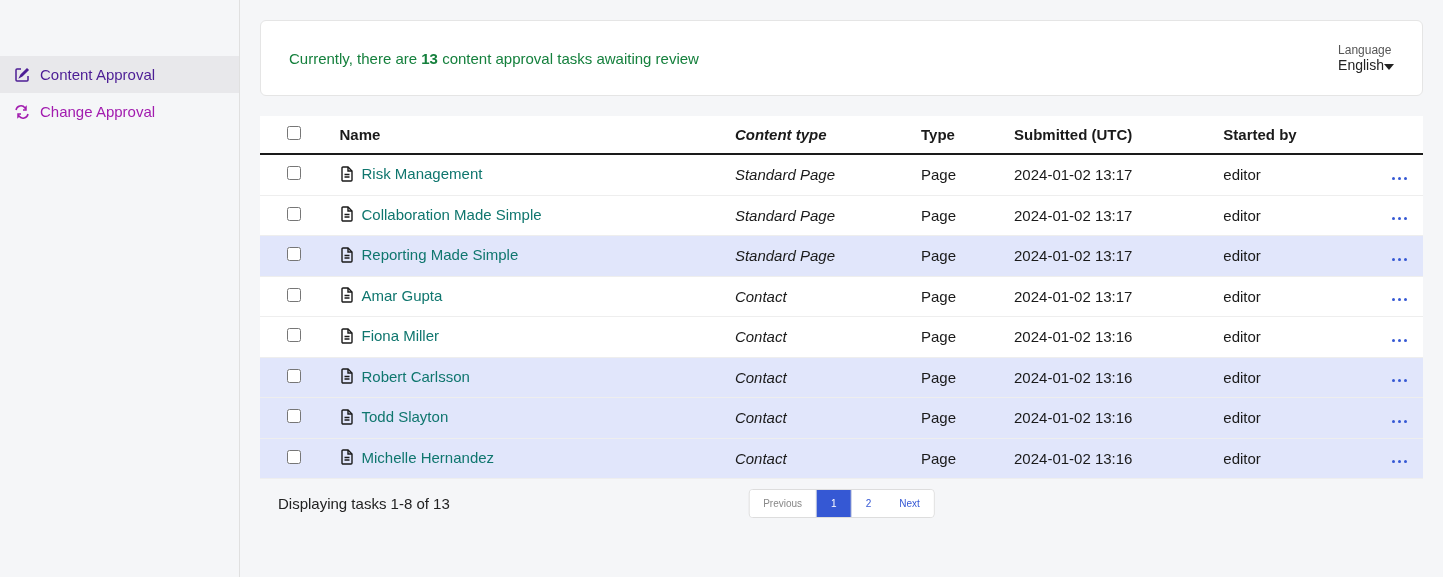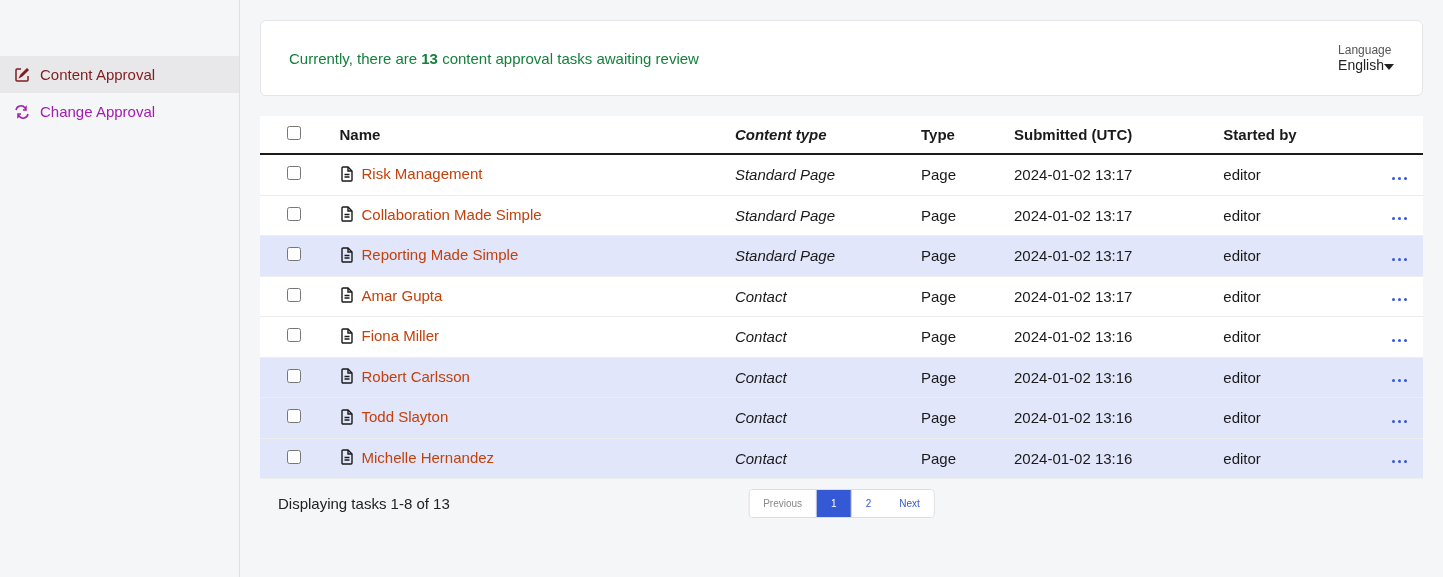--- a/index.html
+++ b/index.html
@@ -20,21 +20,21 @@
       display: flex;
       align-items: center;
       gap: 10px;
       padding: 10px 14px;
       cursor: pointer;
       color: #a21caf;
       font-size: 15px;
     }
     .nav-item.active {
       background: #e8e8eb;
-      color: #7f1d1d;
+      color: #4c1d95;
     }
     .nav-item .icon { width: 16px; height: 16px; display: inline-flex; align-items: center; justify-content: center; }
     .main {
       flex: 1;
       padding: 20px 20px 30px 20px;
       background: #f5f6f8;
     }
     .card {
       background: #fff;
       border: 1px solid #e5e5e5;
@@ -75,21 +75,21 @@
     tbody tr.zebra + tr.zebra td,
     tbody tr.zebra td { border-bottom-color: rgba(255,255,255,0.6); }
     .col-check { width: 44px; text-align: center; }
     .col-name { width: 34%; }
     .col-ctype { width: 16%; font-style: italic; }
     .col-type { width: 8%; }
     .col-sub { width: 18%; }
     .col-start { width: 12%; }
     .col-act { width: 44px; text-align: right; }
     .name-cell { display: inline-flex; align-items: center; gap: 8px; }
-    .name-link { color: #c2410c; text-decoration: none; cursor: pointer; }
+    .name-link { color: #0f766e; text-decoration: none; cursor: pointer; }
     .file-icon { width: 14px; height: 16px; display: inline-block; }
     .actions-btn {
       display: inline-flex; gap: 3px; cursor: pointer; padding: 4px;
       color: #3558d4;
     }
     .dot { width: 3px; height: 3px; border-radius: 50%; background: currentColor; }
     input[type=checkbox] {
       width: 14px; height: 14px; cursor: pointer;
     }
     .footer {

